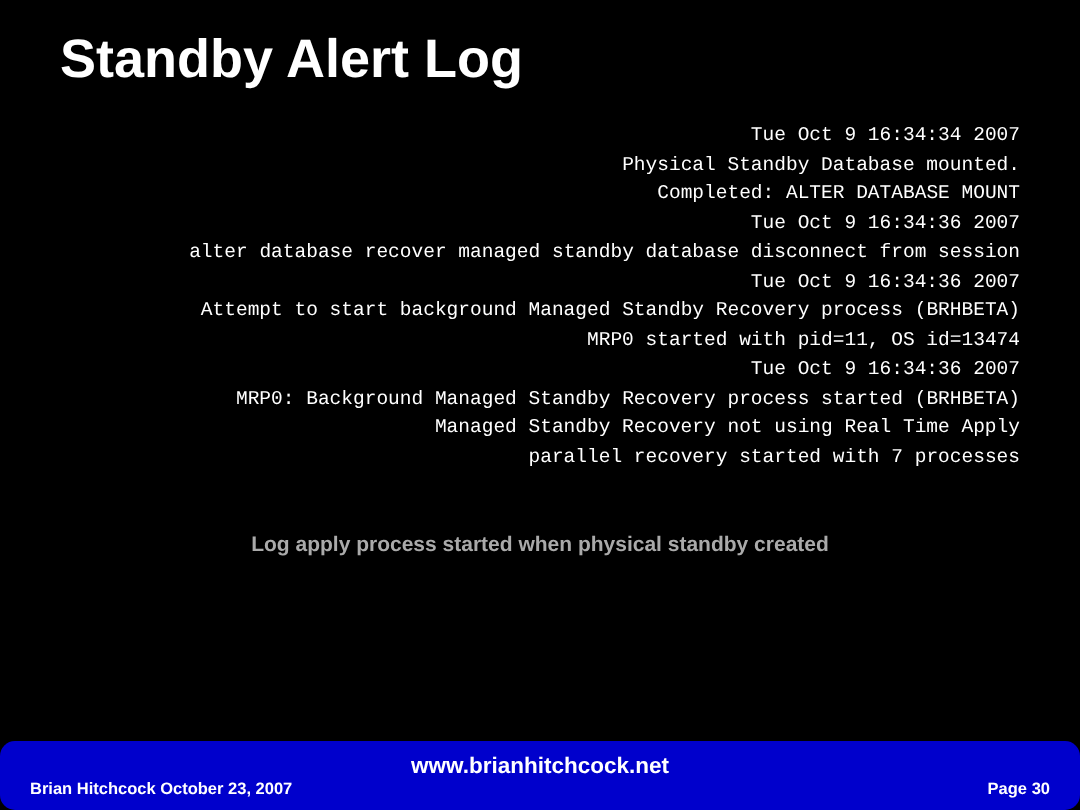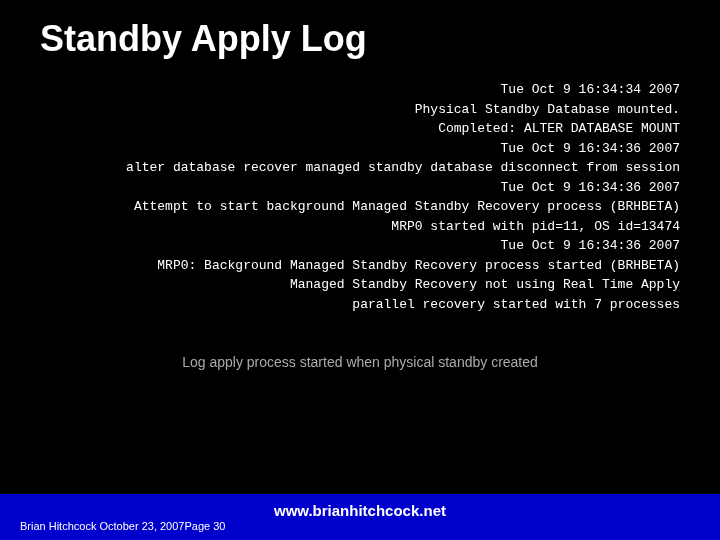--- a/index.html
+++ b/index.html
@@ -29,55 +29,58 @@
       white-space: pre;
       text-align: right;
     }
 
     .caption {
       text-align: center;
       color: #aaa;
       font-size: 14px;
       margin-top: 30px;
       padding: 0 40px;
+      font-weight: bold;
     }
 
     .footer-bar {
       position: absolute;
       bottom: 0;
       left: 0;
       width: 720px;
       background: #0000cc;
       height: 46px;
       display: flex;
       flex-direction: column;
       justify-content: center;
+      border-radius: 10px;
     }
 
     .footer-url {
       text-align: center;
       color: #fff;
       font-size: 15px;
       font-weight: bold;
       line-height: 1.3;
     }
 
     .footer-bottom {
       display: flex;
-      justify-content: flex-start;
+      justify-content: space-between;
       padding: 0 20px;
       font-size: 11px;
       color: #fff;
       line-height: 1.2;
+      font-weight: bold;
     }
   </style>
 </head>
 <body>
 
-<div class="title">Standby Apply Log</div>
+<div class="title">Standby Alert Log</div>
 
 <div class="log-area">Tue Oct 9 16:34:34 2007
 Physical Standby Database mounted.
 Completed: ALTER DATABASE MOUNT
 Tue Oct 9 16:34:36 2007
 alter database recover managed standby database disconnect from session
 Tue Oct 9 16:34:36 2007
 Attempt to start background Managed Standby Recovery process (BRHBETA)
 MRP0 started with pid=11, OS id=13474
 Tue Oct 9 16:34:36 2007

